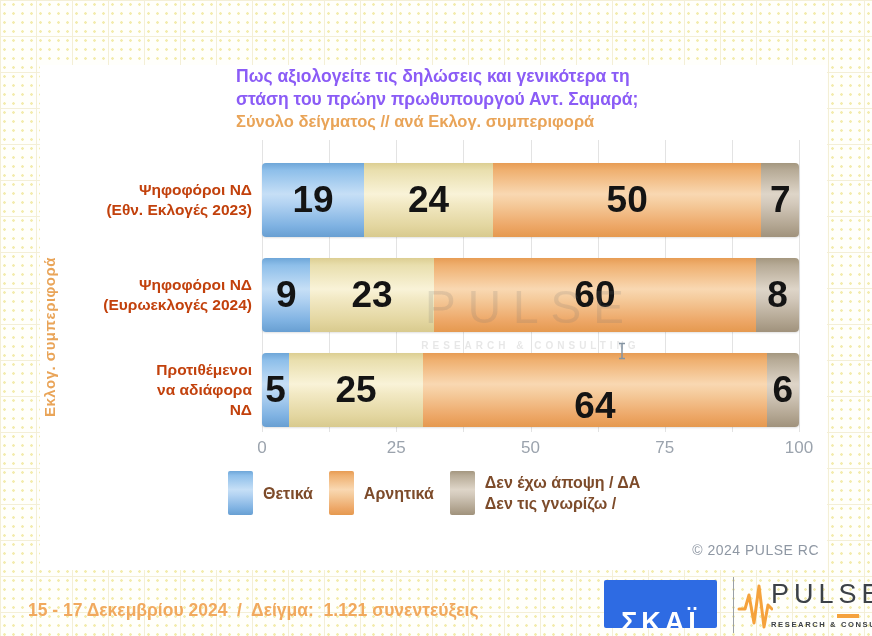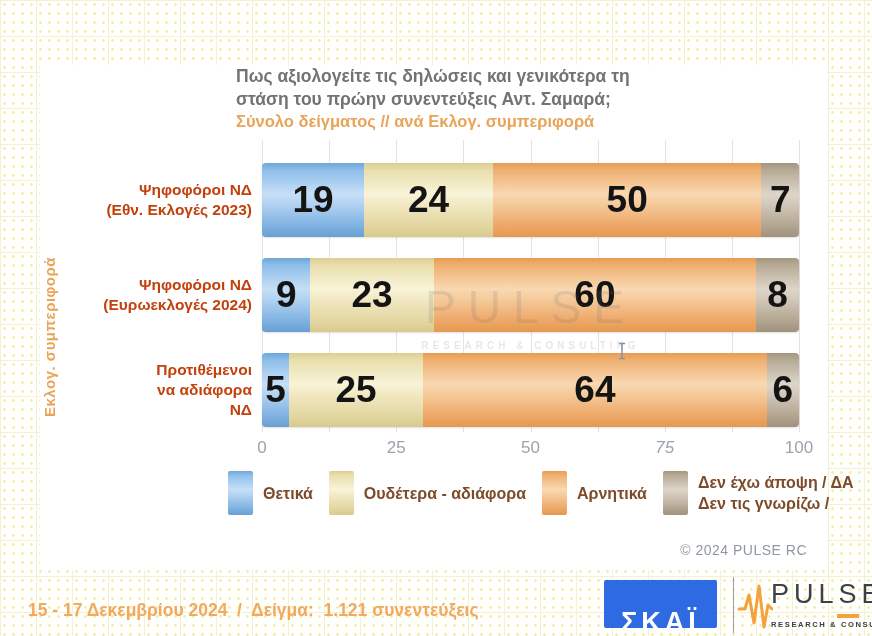--- a/index.html
+++ b/index.html
@@ -7,21 +7,21 @@
     width:872px;height:636px;position:relative;overflow:hidden;
     font-family:"Liberation Sans","DejaVu Sans",sans-serif;
     background-color:#fffffb;
     background-image:
       linear-gradient(#f4efd6 1px, transparent 1px),
       linear-gradient(90deg,#f4efd6 1px, transparent 1px),
       radial-gradient(circle,#f3ecae 1.2px, transparent 1.5px);
     background-size:36px 36px,36px 36px,9px 9px;
   }
   .card{position:absolute;left:40px;top:65px;width:787px;height:505px;background:#ffffff;}
-  .title{position:absolute;left:196px;top:0px;width:450px;font-size:17.5px;font-weight:700;color:#737373;line-height:23px;}
+  .title{position:absolute;left:196px;top:0px;width:450px;font-size:17.5px;font-weight:700;color:#8b5cf6;line-height:23px;}
   .subtitle{position:absolute;left:196px;top:47px;width:450px;font-size:16.5px;font-weight:700;color:#e9a458;}
   .side-label{position:absolute;left:-84px;top:262px;width:190px;height:20px;transform:rotate(-90deg);
     font-size:15px;font-weight:700;color:#e9a458;text-align:center;letter-spacing:0.5px;}
   .plot{position:absolute;left:222px;top:75px;width:537px;height:292px;}
   .gridline{position:absolute;top:0;width:1px;height:100%;background:#e3e3e3;}
   .bar-row{position:absolute;left:0;width:100%;height:74px;display:flex;z-index:2;
     box-shadow:0 1px 2px rgba(0,0,0,0.12);border-radius:4px;}
   .seg{height:100%;display:flex;align-items:center;justify-content:center;}
   .seg:first-child{border-radius:4px 0 0 4px;}
   .seg:last-child{border-radius:0 4px 4px 0;}
@@ -32,40 +32,40 @@
   .seg-value{font-size:37px;font-weight:700;color:#141414;}
   .row-label{position:absolute;left:0;width:212px;text-align:right;font-size:15.5px;font-weight:700;color:#c2410c;line-height:20px;}
   .axis-tick-label{position:absolute;top:298px;transform:translateX(-50%);font-size:17px;color:#9ba3ad;}
   .legend{position:absolute;left:188px;top:406px;display:flex;align-items:center;}
   .legend-item{display:flex;align-items:center;margin-right:16px;}
   .legend-swatch{width:25px;height:44px;margin-right:10px;border-radius:2px;flex:0 0 auto;}
   .legend-label{font-size:16px;font-weight:700;color:#7d4b2a;line-height:21px;white-space:nowrap;}
   .watermark{position:absolute;left:0;top:140px;width:100%;text-align:center;z-index:3;pointer-events:none;}
   .watermark .wm1{font-size:46px;letter-spacing:12px;color:rgba(110,110,110,0.17);font-weight:400;}
   .watermark .wm2{font-size:10px;letter-spacing:4px;color:rgba(110,110,110,0.17);font-weight:700;margin-top:6px;}
-  .copyright{position:absolute;right:20px;top:477px;font-size:14px;color:#8e97a3;letter-spacing:0.5px;}
+  .copyright{position:absolute;right:8px;top:477px;font-size:14px;color:#8e97a3;letter-spacing:0.5px;}
   .cursor{position:absolute;left:354px;top:202px;z-index:4;}
   .footer-date{position:absolute;left:28px;top:600px;font-size:17.5px;font-weight:700;color:#f1a95e;white-space:pre;}
   .skai-logo{position:absolute;left:604px;top:580px;width:113px;height:48px;background:#2e6be3;border-radius:2px;
     display:flex;align-items:center;justify-content:center;}
   .skai-text{color:#ffffff;font-size:27px;font-weight:700;letter-spacing:4px;margin-top:36px;}
   .footer-divider{position:absolute;left:733px;top:577px;width:1px;height:56px;background:#9aa0a6;}
   .pulse-logo{position:absolute;left:741px;top:577px;width:122px;height:56px;}
   .pulse-wave{position:absolute;left:-4px;top:4px;}
   .pulse-text{position:absolute;left:30px;top:2px;font-size:27px;font-weight:400;letter-spacing:5px;color:#3c4147;}
   .pulse-bar{position:absolute;left:96px;top:37px;width:22px;height:4px;background:#f5a23c;}
   .pulse-subtext{position:absolute;left:30px;top:43px;font-size:7.6px;font-weight:700;letter-spacing:1.6px;color:#3c4147;white-space:nowrap;}
 </style>
 </head>
 <body>
 
 <div class="card">
   <div class="title">
     <div>Πως αξιολογείτε τις δηλώσεις και γενικότερα τη</div>
-    <div>στάση του πρώην συνεντεύξεις Αντ. Σαμαρά;</div>
+    <div>στάση του πρώην πρωθυπουργού Αντ. Σαμαρά;</div>
   </div>
   <div class="subtitle">Σύνολο δείγματος // ανά Εκλογ. συμπεριφορά</div>
   <div class="side-label">Εκλογ. συμπεριφορά</div>
 
   <div class="plot">
     <div class="watermark">
       <div class="wm1">PULSE</div>
       <div class="wm2">RESEARCH &amp; CONSULTING</div>
     </div>
     <div class="cursor">
@@ -110,45 +110,39 @@
           <span class="seg-value">8</span>
         </div>
       </div>
       <div class="bar-row" style="top: 213px;">
         <div class="seg seg-0" style="width: 5%;">
           <span class="seg-value">5</span>
         </div>
         <div class="seg seg-1" style="width: 25%;">
           <span class="seg-value">25</span>
         </div>
-        <div class="seg seg-2" style="width: 64%;">
+        <div class="seg seg-2" style="width: 64%; align-items: flex-end;">
           <span class="seg-value">64</span>
         </div>
         <div class="seg seg-3" style="width: 6%;">
           <span class="seg-value">6</span>
         </div>
       </div>
       <span class="axis-tick-label" style="left: 0%;">0</span>
       <span class="axis-tick-label" style="left: 25%;">25</span>
       <span class="axis-tick-label" style="left: 50%;">50</span>
-      <span class="axis-tick-label" style="left: 75%; font-style: italic;">75</span>
+      <span class="axis-tick-label" style="left: 75%;">75</span>
       <span class="axis-tick-label" style="left: 100%;">100</span>
     </div>
 
   <div class="legend">
       <div class="legend-item">
         <span class="legend-swatch seg-0"></span>
         <div class="legend-label">
           <div>Θετικά</div>
-        </div>
-      </div>
-      <div class="legend-item">
-        <span class="legend-swatch seg-1"></span>
-        <div class="legend-label">
-          <div>Ουδέτερα - αδιάφορα</div>
         </div>
       </div>
       <div class="legend-item">
         <span class="legend-swatch seg-2"></span>
         <div class="legend-label">
           <div>Αρνητικά</div>
         </div>
       </div>
       <div class="legend-item">
         <span class="legend-swatch seg-3"></span>

